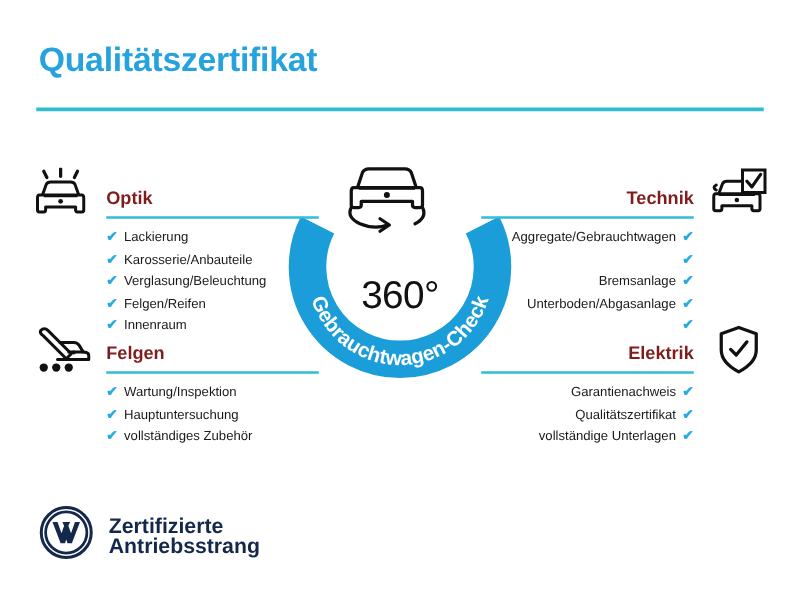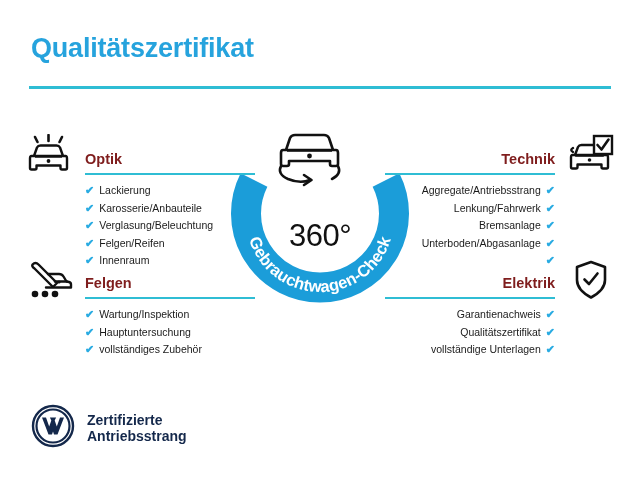--- a/index.html
+++ b/index.html
@@ -72,21 +72,21 @@
   }
   .badge svg{display:block;}
   .badge-360{
     position:absolute;left:0;right:0;top:96px;text-align:center;
     font-size:31px;font-weight:normal;color:#111111;letter-spacing:-0.5px;
   }
 
   
   .footer{position:absolute;left:31px;top:404px;display:flex;align-items:center;gap:12px;}
   .vw-text{
-    font-size:14px;font-weight:bold;color:#14284b;line-height:16px;
+    font-size:17px;font-weight:bold;color:#14284b;line-height:16px;
     white-space:nowrap;
   }
 </style>
 </head>
 <body>
 
 <div class="page">
 
   <div class="title">Qualitätszertifikat</div>
   <div class="header-rule"></div>
@@ -221,25 +221,24 @@
       </div>
   </div>
 
   <div class="section right" id="sec-technik">
     <div class="sec-head">
       <div class="sec-title">Technik</div>
       <div class="sec-underline"></div>
     </div>
     <div class="items">
         <div class="item">
-          <span>Aggregate/Antriebsstrang</span>
-          <span class="check" style="color: rgb(41, 171, 226);">✔</span>
-        </div>
-        <div class="item">
-          <span>Lenkung/Fahrwerk</span>
+          <span>Aggregate/Gebrauchtwagen</span>
+          <span class="check" style="color: rgb(41, 171, 226);">✔</span>
+        </div>
+        <div class="item">
           <span class="check" style="color: rgb(41, 171, 226);">✔</span>
         </div>
         <div class="item">
           <span>Bremsanlage</span>
           <span class="check" style="color: rgb(41, 171, 226);">✔</span>
         </div>
         <div class="item">
           <span>Unterboden/Abgasanlage</span>
           <span class="check" style="color: rgb(41, 171, 226);">✔</span>
         </div>

